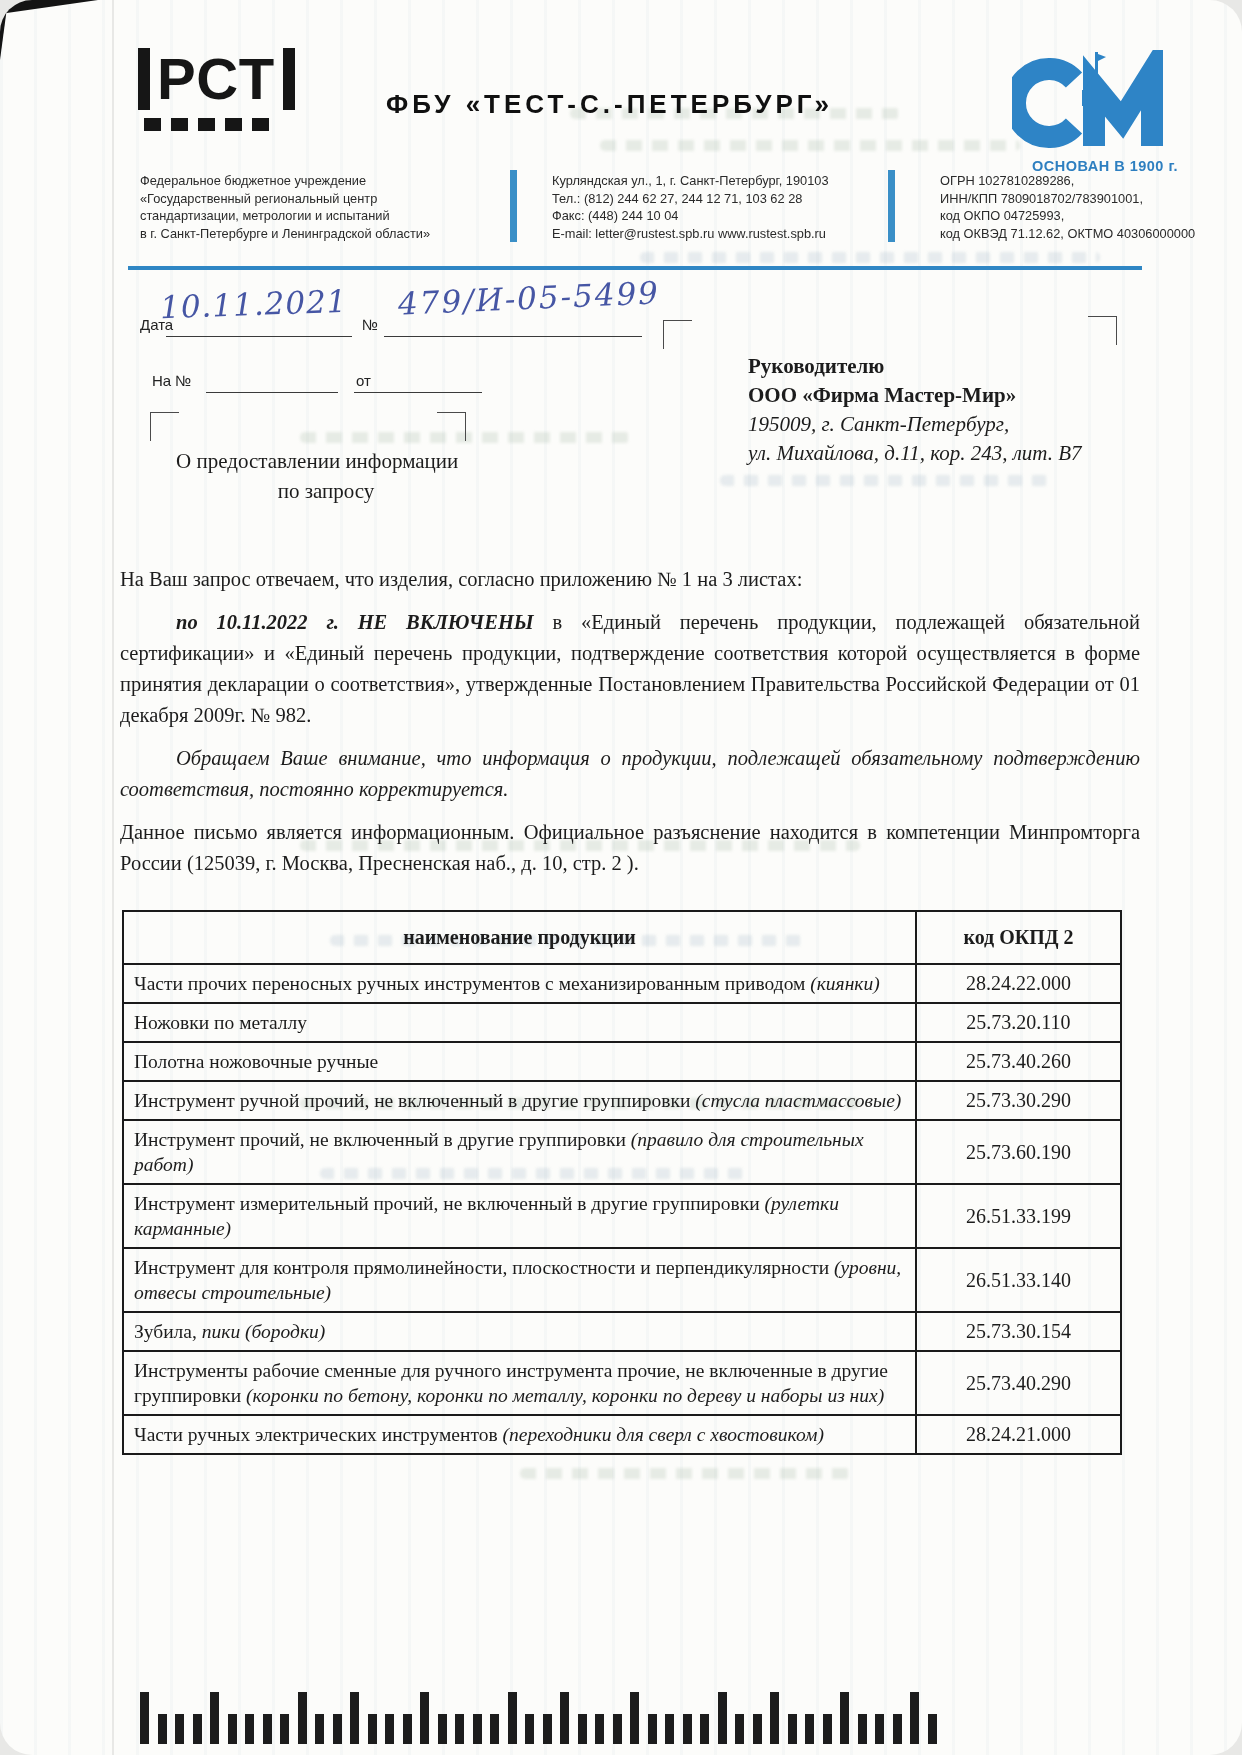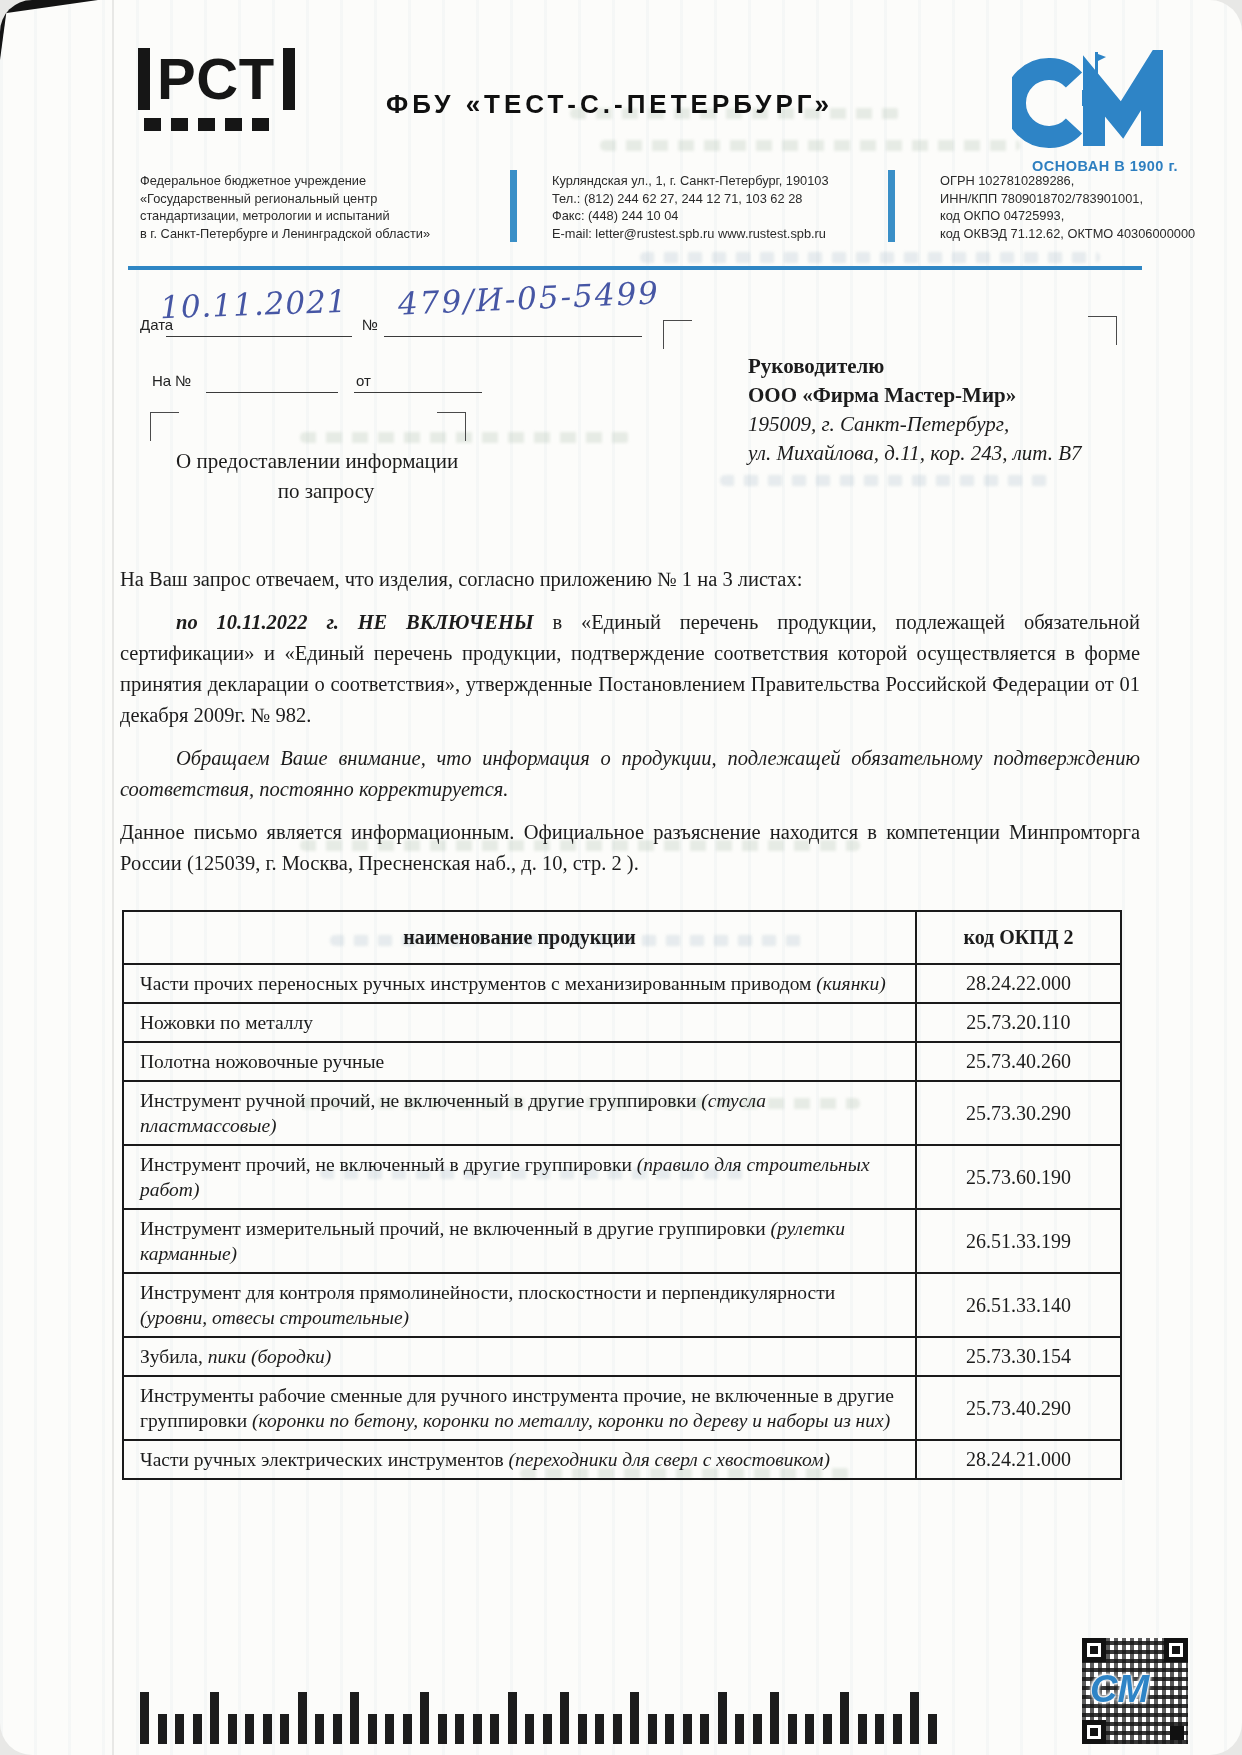--- a/index.html
+++ b/index.html
@@ -57,21 +57,21 @@
   .ind{text-indent:56px;}
   .emph{font-weight:700;font-style:italic;}
   .bold-par{font-weight:700;}
   .ital-par{font-style:italic;}
   
   .product-table{left:122px;top:910px;width:1000px;}
   table{border-collapse:collapse;width:1000px;background:transparent;}
   th,td{border:2px solid #1a1a1a;}
   th{font-size:20px;font-weight:700;padding:14px 8px;}
   th.code-h{width:187px;}
-  td.name-cell{font-size:19.5px;line-height:25px;padding:6px 16px;text-align:left;}
+  td.name-cell{font-size:19.5px;line-height:25px;padding:6px 10px;text-align:left;}
   td.code-cell{font-size:20px;text-align:center;vertical-align:middle;width:187px;}
   .it{font-style:italic;}
   
   .barcode{left:140px;top:1692px;width:815px;height:52px;display:flex;align-items:flex-end;gap:8.5px;}
   .bar{width:9px;height:30px;background:#1c1c1c;}
   .bar.tall{height:52px;}
   .qr{left:1082px;top:1638px;width:106px;height:106px;background:#fff;
       background-image:
         repeating-linear-gradient(0deg, rgba(20,20,20,0.85) 0 4px, transparent 4px 9px),
         repeating-linear-gradient(90deg, rgba(20,20,20,0.7) 0 4px, transparent 4px 8px);}
@@ -285,27 +285,14 @@
       <div class="bar"></div>
       <div class="bar"></div>
       <div class="bar"></div>
       <div class="bar tall"></div>
       <div class="bar"></div>
       <div class="bar"></div>
       <div class="bar"></div>
       <div class="bar tall"></div>
       <div class="bar"></div>
     </div>
-  <div class="abs qr">
-    <div class="finder f-tl">
-        <span></span>
-      </div>
-    <div class="finder f-tr">
-        <span></span>
-      </div>
-    <div class="finder f-bl">
-        <span></span>
-      </div>
-    <div class="f-br"></div>
-    <div class="qr-cm">СМ</div>
-  </div>
 
 </div>
 
 </body></html>

